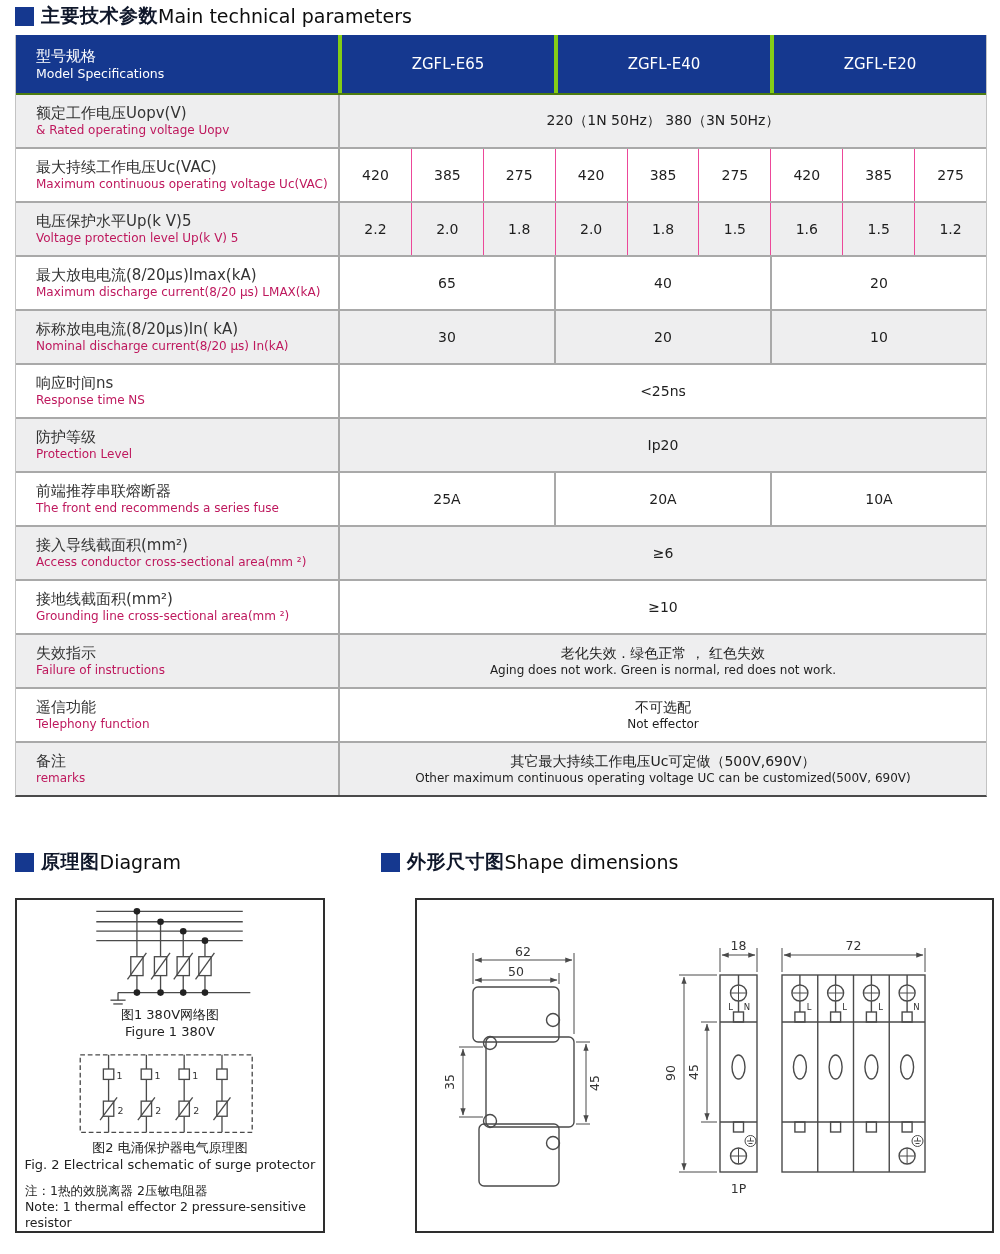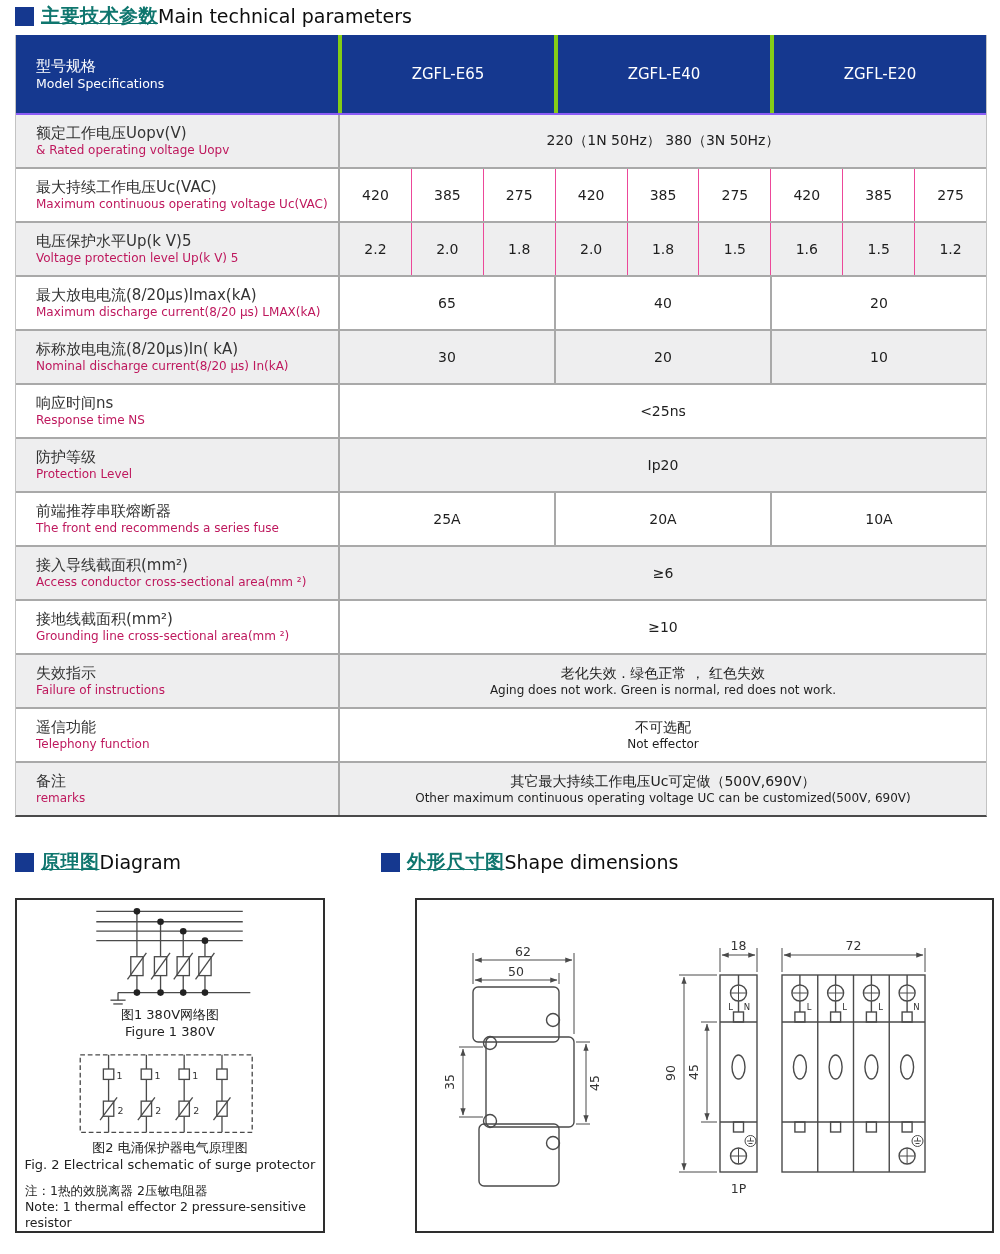--- a/index.html
+++ b/index.html
@@ -1,36 +1,36 @@
 <!DOCTYPE html>
 <html><head>
 <meta charset="utf-8">
 <style>
   html,body{margin:0;padding:0;background:#fff;}
   .page{position:relative;width:1000px;height:1254px;background:#fff;overflow:hidden;
         font-family:"DejaVu Sans","Liberation Sans",sans-serif;color:#2b2b2b;}
   
   .sec-title{position:absolute;display:flex;align-items:center;}
   .sq{width:19px;height:19px;background:#15388f;margin-right:7px;flex:0 0 auto;}
-  .sec-title .zh{font-size:19px;font-weight:bold;color:#0f766e;letter-spacing:.5px;text-decoration:underline;}
+  .sec-title .zh{font-size:19px;font-weight:bold;color:#0f172a;letter-spacing:.5px;}
   .sec-title .en{font-size:19px;color:#0d0d0d;}
   .t-main{left:15px;top:3px;}
   .t-diagram{left:15px;top:849px;}
   .t-shape{left:381px;top:849px;}
   
   .spec-table{position:absolute;left:15px;top:35px;width:970px;
               border-left:1px solid #c3c3c3;border-right:1px solid #c3c3c3;
               border-bottom:2px solid #4a4a4a;box-sizing:content-box;}
-  .thead{display:flex;height:78px;background:#15388f;color:#fff;}
+  .thead{display:flex;height:58px;background:#15388f;color:#fff;}
   .th-label{width:322px;box-sizing:border-box;padding-left:20px;display:flex;flex-direction:column;justify-content:center;}
   .th-label .zh{font-size:15px;}
   .th-label .en{font-size:12.5px;}
   .th-model{flex:1;display:flex;align-items:center;justify-content:center;font-size:15px;border-left:4px solid #84cc16;}
   .row{display:flex;height:52px;border-top:2px solid #a9a9a9;}
-  .row.first{border-top:2px solid #8b5cf6;}
+  .row.first{border-top:2px solid #4d7c0f;}
   .row.gray{background:#eeeeef;}
   .label{width:322px;box-sizing:border-box;padding-left:20px;display:flex;flex-direction:column;justify-content:center;}
   .label .zh{font-size:15px;color:#333;line-height:1.3;}
   .label .en{font-size:12px;color:#be185d;line-height:1.25;}
   .vals{flex:1;display:flex;}
   .cell{flex:1;display:flex;flex-direction:column;align-items:center;justify-content:center;
         border-left:2px solid #a9a9a9;font-size:14px;color:#1e1e1e;text-align:center;}
   .vals .cell + .cell{border-left:1px solid #ec4899;}
   .vals.groups .cell + .cell{border-left:2px solid #a9a9a9;}
   .cell .l1{font-size:14px;line-height:1.3;}

